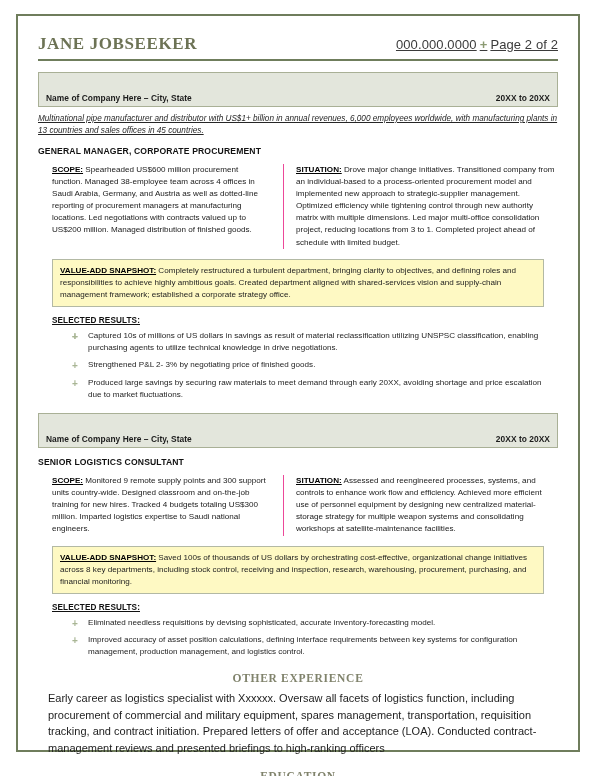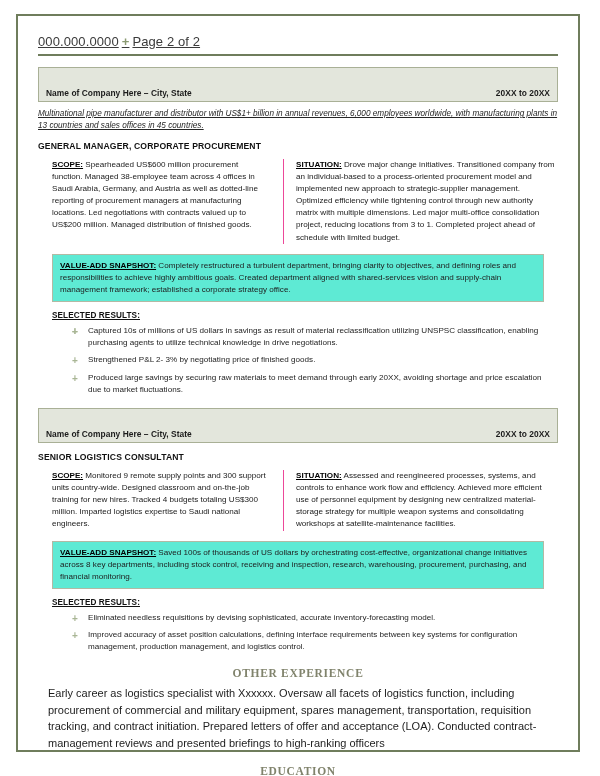--- a/index.html
+++ b/index.html
@@ -121,21 +121,21 @@
     font-weight: bold;
     text-decoration: underline;
     color: #000;
   }
 
   
   .snapshot {
     margin-top: 10px;
     margin-left: 14px;
     margin-right: 14px;
-    background: #5eead4;
+    background: #fef9c3;
     border: 1px solid #b3b9a4;
     padding: 5px 7px 5px 7px;
     box-sizing: border-box;
   }
   .snapshot p {
     margin: 0;
     font-size: 8.1px;
     line-height: 1.5;
     color: #1d1d1d;
   }
@@ -197,20 +197,21 @@
   }
   .edu-block { margin-top: 5px; }
 </style>
 </head>
 <body>
 
 <div class="page">
   <div class="inner">
 
     <div class="hdr">
+      <div class="hdr-name">JANE JOBSEEKER</div>
       <div class="hdr-right">
         <span>000.000.0000</span><span class="plus">+</span><span>Page 2 of 2</span>
       </div>
     </div>
     <div class="hdr-rule"></div>
 
     <div class="company-bar">
       <span class="cname">Name of Company Here – City, State</span>
       <span class="cdates">20XX to 20XX</span>
     </div>

